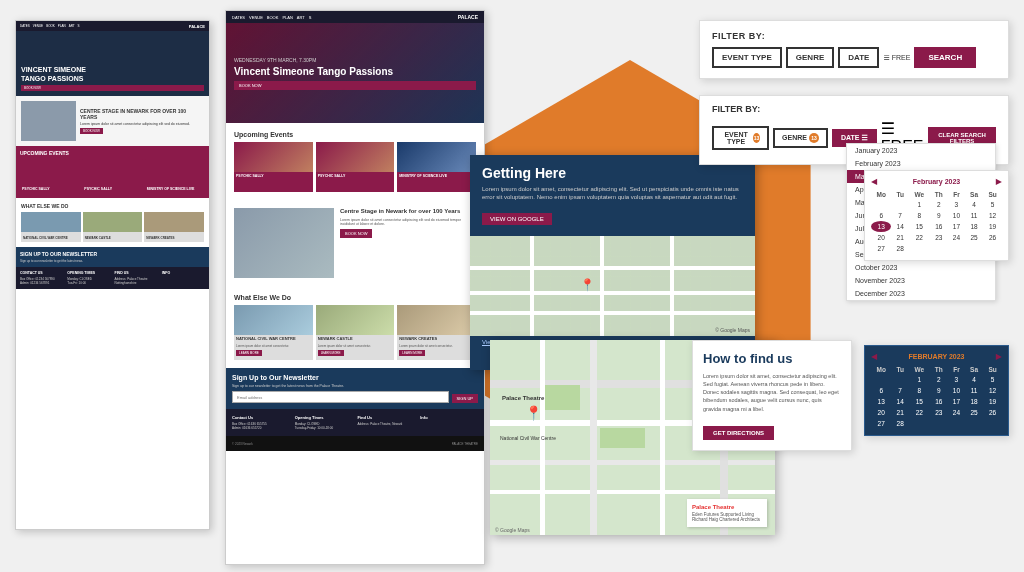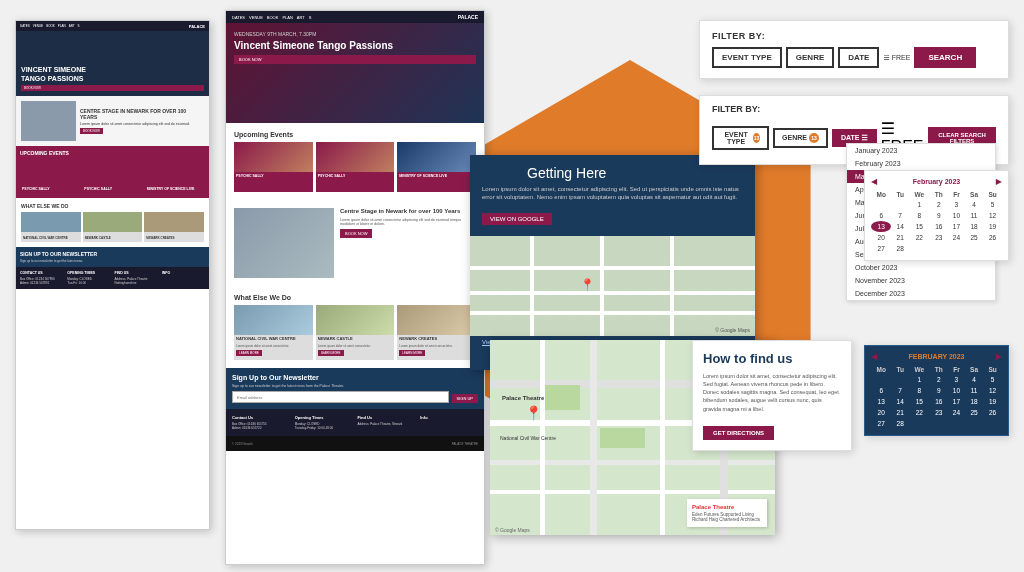--- a/index.html
+++ b/index.html
@@ -210,21 +210,21 @@
       color: #fff;
       font-size: 5px;
       font-weight: bold;
     }
     .mockup-medium .hero {
       background: linear-gradient(rgba(0,0,0,0.4), rgba(0,0,0,0.4)), #2a4a7a;
       height: 100px;
       padding: 8px;
       display: flex;
       flex-direction: column;
-      justify-content: flex-start;
+      justify-content: center;
     }
     .mockup-medium .hero-title {
       color: #fff;
       font-size: 10px;
       font-weight: bold;
       line-height: 1.2;
     }
     .mockup-medium .red-btn {
       display: inline-block;
       background: #8B1A4A;
@@ -366,23 +366,22 @@
       box-shadow: 2px 2px 10px rgba(0,0,0,0.3);
       overflow: hidden;
     }
     .panel-getting-here .panel-header {
       background: #1a3a5c;
       padding: 10px 12px 5px;
     }
     .panel-getting-here .panel-title {
       color: #fff;
       font-size: 14px;
-      font-weight: normal;
+      font-weight: bold;
       margin-bottom: 4px;
-      margin-left: 45px;
     }
     .panel-getting-here .panel-body {
       color: #ccc;
       font-size: 6px;
       line-height: 1.4;
       margin-bottom: 5px;
     }
     .panel-getting-here .view-btn {
       display: inline-block;
       background: #8B1A4A;

